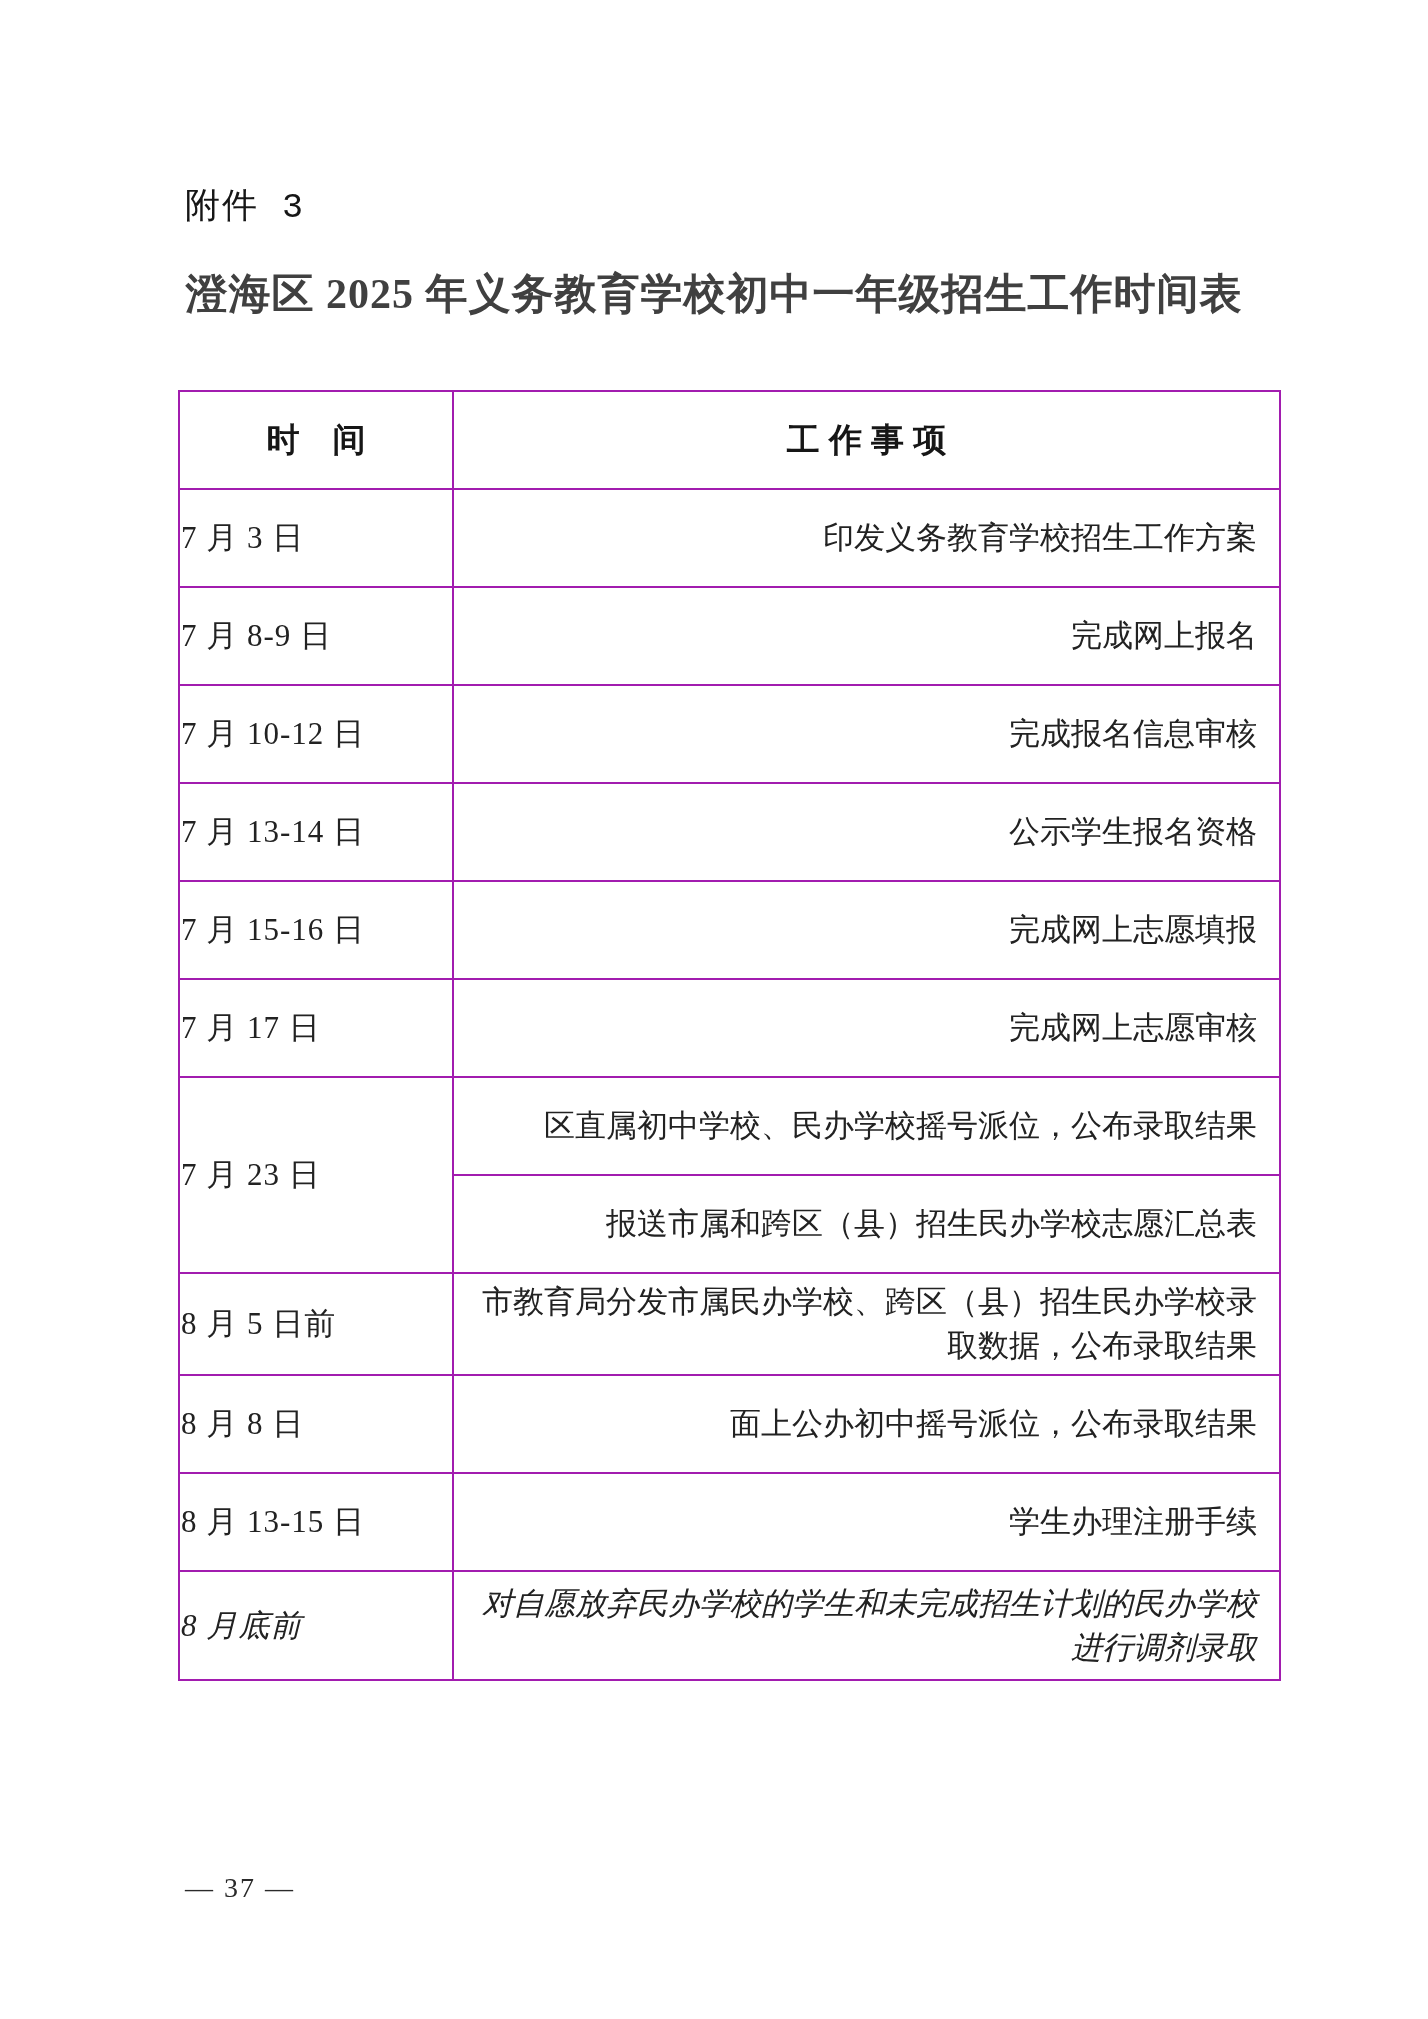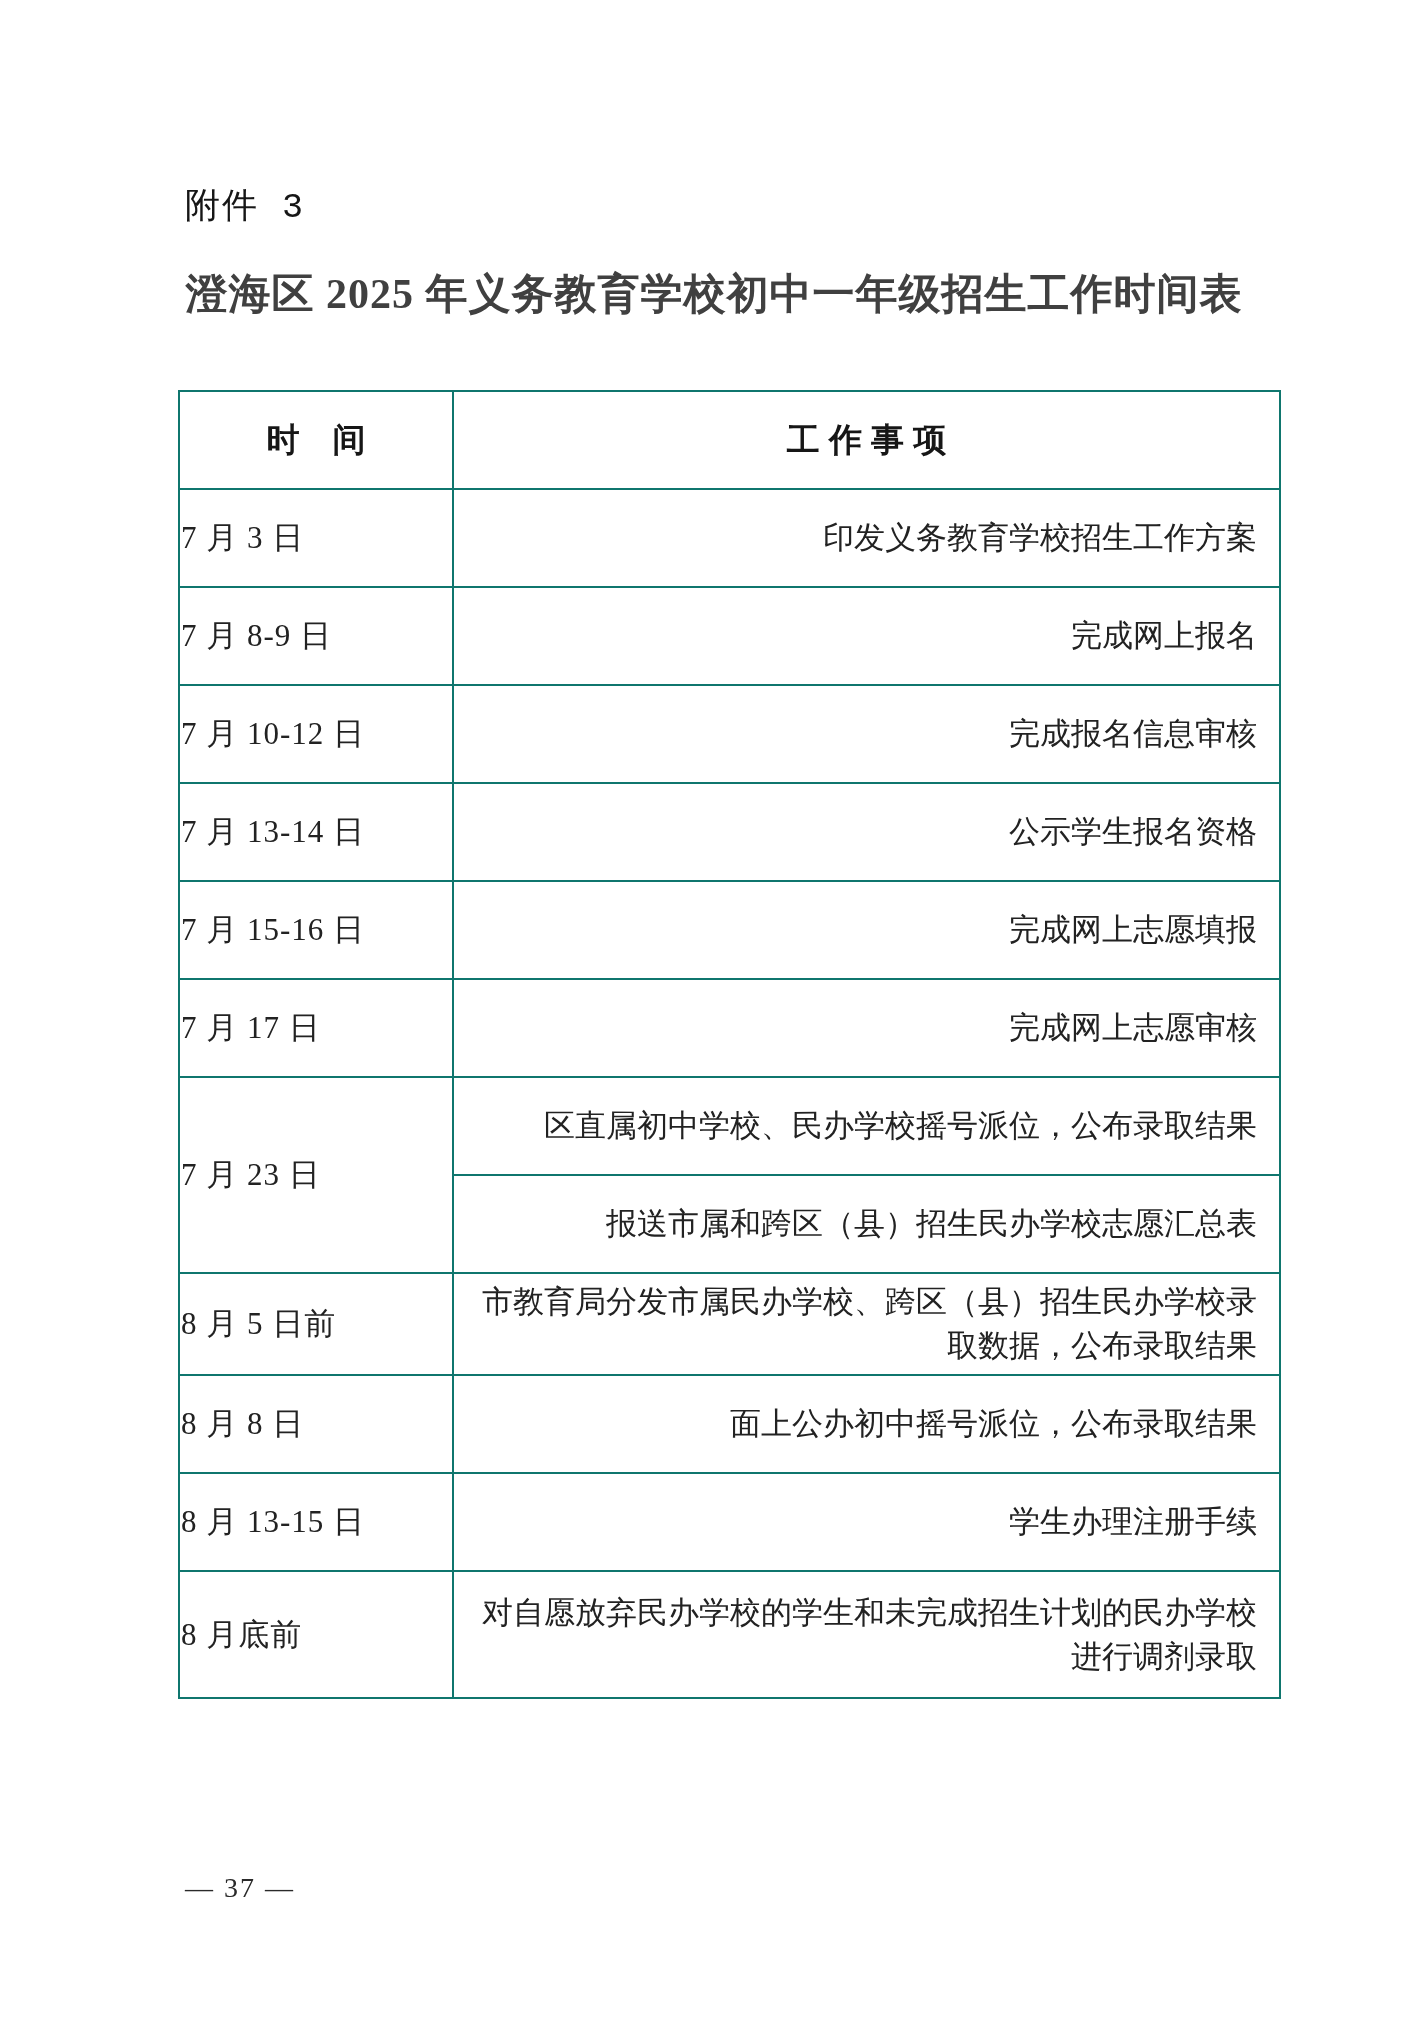--- a/index.html
+++ b/index.html
@@ -43,21 +43,21 @@
     left: 178px;
     top: 390px;
     width: 1101px;
     border-collapse: collapse;
     table-layout: fixed;
   }
   table.schedule col.c-time { width: 274px; }
   table.schedule col.c-task { width: 827px; }
   table.schedule th,
   table.schedule td {
-    border: 2px solid #0f766e;
+    border: 2px solid #a21caf;
     vertical-align: middle;
     background: #ffffff;
   }
   table.schedule th {
     height: 94px;
     font-size: 33px;
     font-weight: bold;
     font-family: "Liberation Sans", sans-serif;
     color: #161616;
     text-align: center;
@@ -71,21 +71,21 @@
     text-align: left;
     letter-spacing: 1px;
   }
   td.task-cell {
     text-align: right;
     padding: 6px 22px 6px 27px;
     margin-left: 28px;
   }
   tr.row-std  { height: 98px; }
   tr.row-tall { height: 86px; }
-  tr.row-last { height: 127px; }
+  tr.row-last { height: 109px; font-style: italic; }
   .page-number {
     position: absolute;
     left: 185px;
     top: 1872px;
     font-size: 28px;
     font-family: "Liberation Serif", serif;
     color: #2a2a2a;
     letter-spacing: 2px;
   }
 </style>

